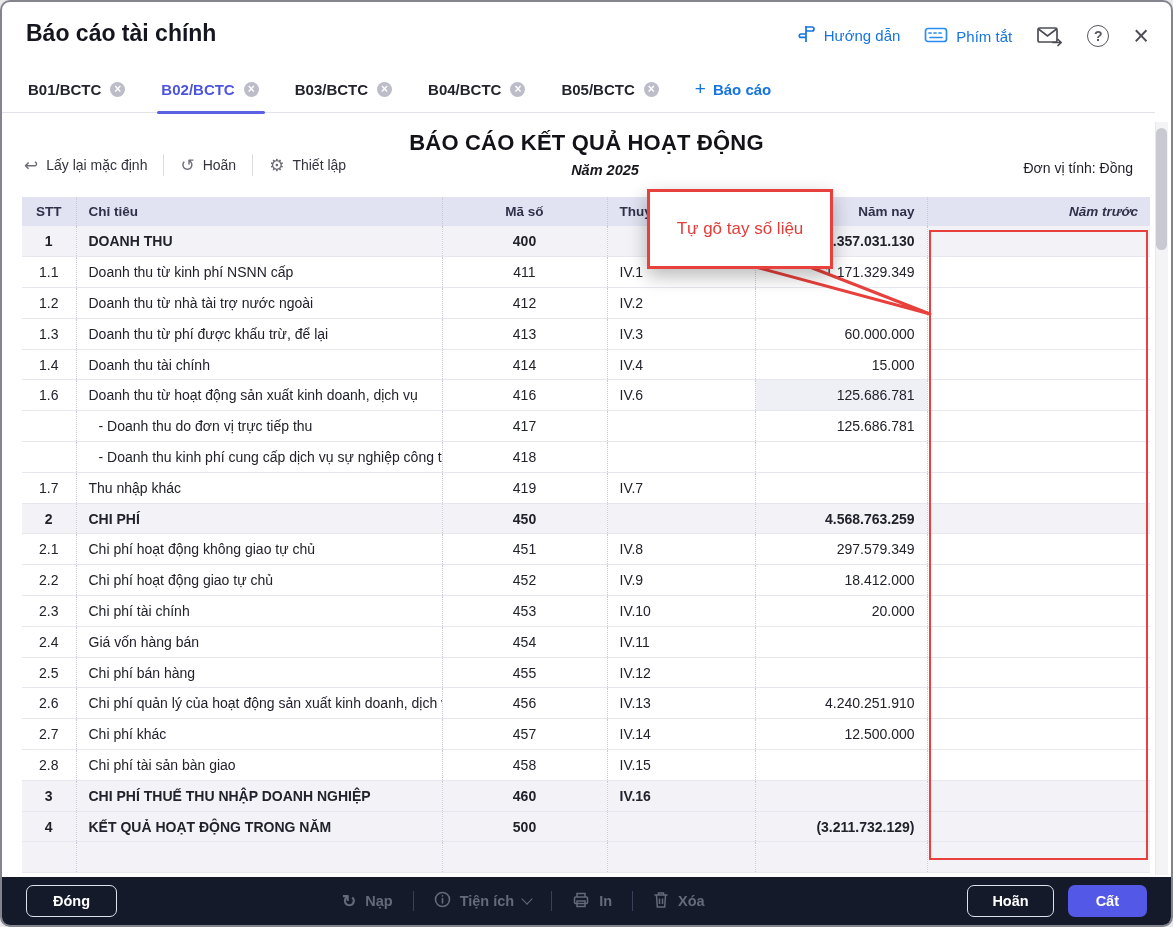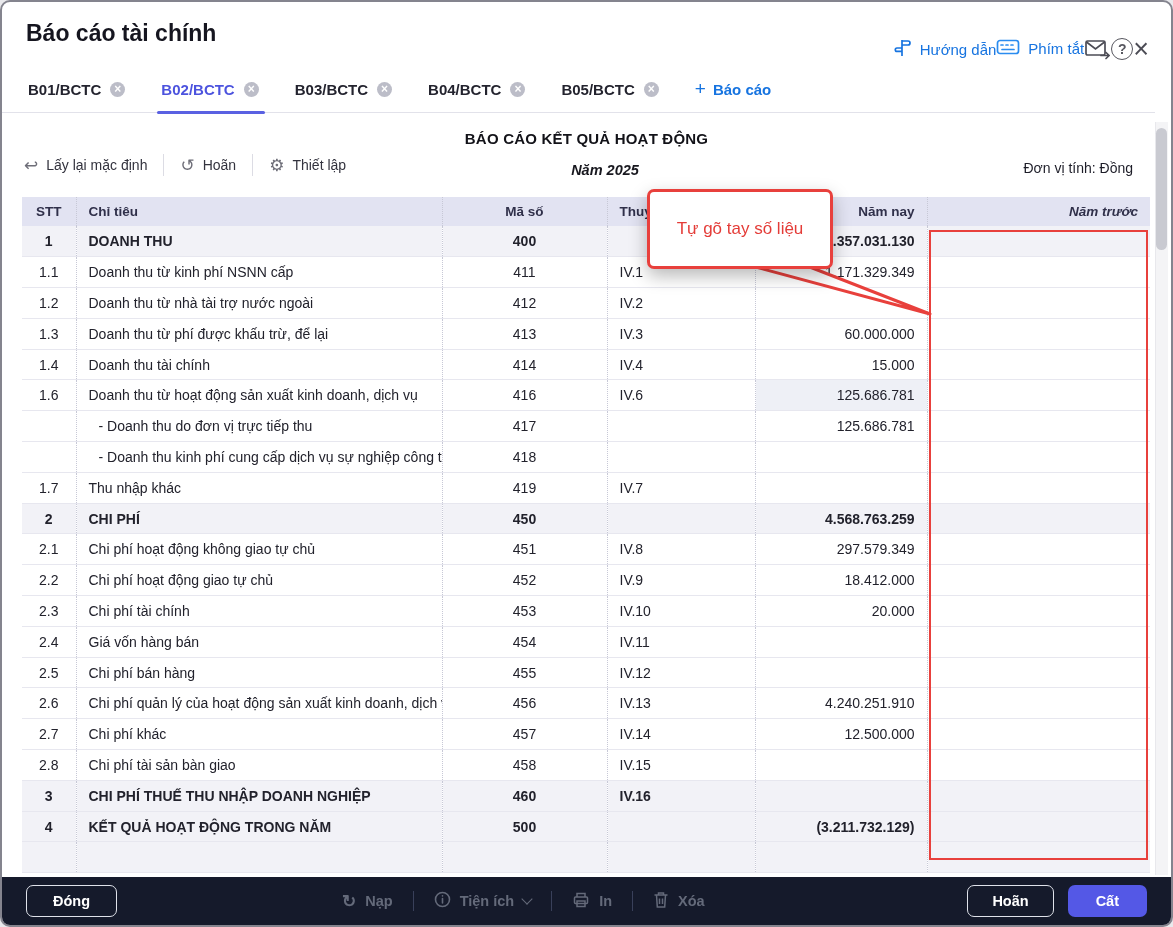--- a/index.html
+++ b/index.html
@@ -3,21 +3,21 @@
 <meta charset="utf-8">
 <style>
   * { margin:0; padding:0; box-sizing:border-box; }
   html,body { background:#e9e9ec; font-family:"Liberation Sans", sans-serif; }
   .window{ position:relative; width:1173px; height:927px; background:#fff;
     border:2px solid #84848e; border-radius:10px; overflow:hidden; }
 
   
   .titlebar{ position:absolute; top:0; left:0; right:0; height:64px; }
   .app-title{ position:absolute; left:24px; top:18px; font-size:23px; font-weight:bold; color:#15151f; }
-  .tb-right{ position:absolute; right:22px; top:36px; display:flex; align-items:flex-start; }
+  .tb-right{ position:absolute; right:22px; top:22px; display:flex; align-items:flex-end; gap:24px; }
   .link-btn{ display:flex; align-items:center; gap:8px; color:#1774e0; font-size:15px; cursor:pointer; }
   .icon-gray{ color:#4c4c55; display:flex; align-items:center; cursor:pointer; }
   .help-circle{ width:22px; height:22px; border:1.6px solid #57575f; border-radius:50%;
     display:flex; align-items:center; justify-content:center; font-size:14px; font-weight:bold; color:#57575f; }
   .close-x{ font-size:27px; line-height:22px; color:#4c4c55; }
 
   
   .tabbar{ position:absolute; top:64px; left:0; right:16px; height:47px; border-bottom:1px solid #e2e2ea;
     display:flex; align-items:center; padding-left:26px; gap:36px; }
   .tab{ position:relative; height:47px; display:flex; align-items:center; gap:9px;
@@ -29,21 +29,21 @@
     font-size:12px; line-height:14px; text-align:center; cursor:pointer; }
   .add-tab{ display:flex; align-items:center; gap:7px; color:#1774e0; font-size:15px; font-weight:bold; cursor:pointer; }
   .add-tab .plus{ font-size:19px; font-weight:normal; }
 
   
   .toolbar-left{ position:absolute; left:22px; top:152px; display:flex; align-items:center; gap:16px; }
   .tool-btn{ display:flex; align-items:center; gap:8px; font-size:14px; color:#33333e; cursor:pointer; }
   .tool-ic{ font-size:17px; color:#6e6e78; }
   .tool-div{ width:1px; height:22px; background:#dcdce4; }
   .report-title{ position:absolute; top:128px; left:0; right:0; text-align:center;
-    font-size:15px; font-weight:bold; color:#121218; letter-spacing:.2px; }
+    font-size:22px; font-weight:bold; color:#121218; letter-spacing:.2px; }
   .report-year{ position:absolute; top:160px; left:0; right:0; text-align:center;
     font-size:14.5px; font-weight:bold; font-style:italic; color:#18181f;margin-left:37px; }
   .unit-label{ position:absolute; top:158px; right:38px; font-size:14px; color:#1d1d28; }
 
   
   .table-wrap{ position:absolute; top:195px; left:20px; width:1128px; bottom:48px; overflow:hidden; }
   table{ border-collapse:collapse; table-layout:fixed; width:1128px; font-size:14px; color:#22222c; }
   th{ height:29px; background:#e2e3f2; color:#30304a; font-size:13.5px; font-weight:bold; padding:0 12px; }
   td{ height:30.8px; padding:0 12px; border-bottom:1px solid #e7e7ef; background:#fff; white-space:nowrap; overflow:hidden; }
   th + th, td + td{ border-left:1px dotted #c7c8d6; }
@@ -52,21 +52,21 @@
   .c-stt{ text-align:center; }
   .c-code{ text-align:center; }
   .c-cur{ text-align:right; }
   td.c-sub{ padding-left:22px; }
 
   
   .red-box{ position:absolute; left:927px; top:228px; width:219px; height:630px;
     border:2.5px solid #e8403c; pointer-events:none; z-index:25; }
   .callout-tail{ position:absolute; left:700px; top:250px; width:240px; height:72px; z-index:30; pointer-events:none; }
   .callout{ position:absolute; left:645px; top:187px; width:186px; height:80px; background:#fff;
-    border:3px solid #e8403c; border-radius:7px; z-index:31; display:flex; align-items:center;
+    border:3px solid #e8403c; border-radius:0; z-index:31; display:flex; align-items:center;
     justify-content:center; font-size:17px; color:#e43c38; box-shadow:0 7px 18px rgba(0,0,0,.28); }
 
   
   .scroll-track{ position:absolute; right:3px; top:120px; bottom:50px; width:13px; background:#f4f4f6;
     border-left:1px solid #e8e8ec; }
   .scroll-thumb{ position:absolute; right:4px; top:126px; width:11px; height:122px; background:#c9cad1; border-radius:6px; }
 
   
   .footer{ position:absolute; left:0; right:0; bottom:0; height:48px; background:#151a2b; z-index:40; }
   .btn-outline{ position:absolute; top:8px; padding:7px 26px; border:1px solid #dfe2ea; border-radius:7px;

